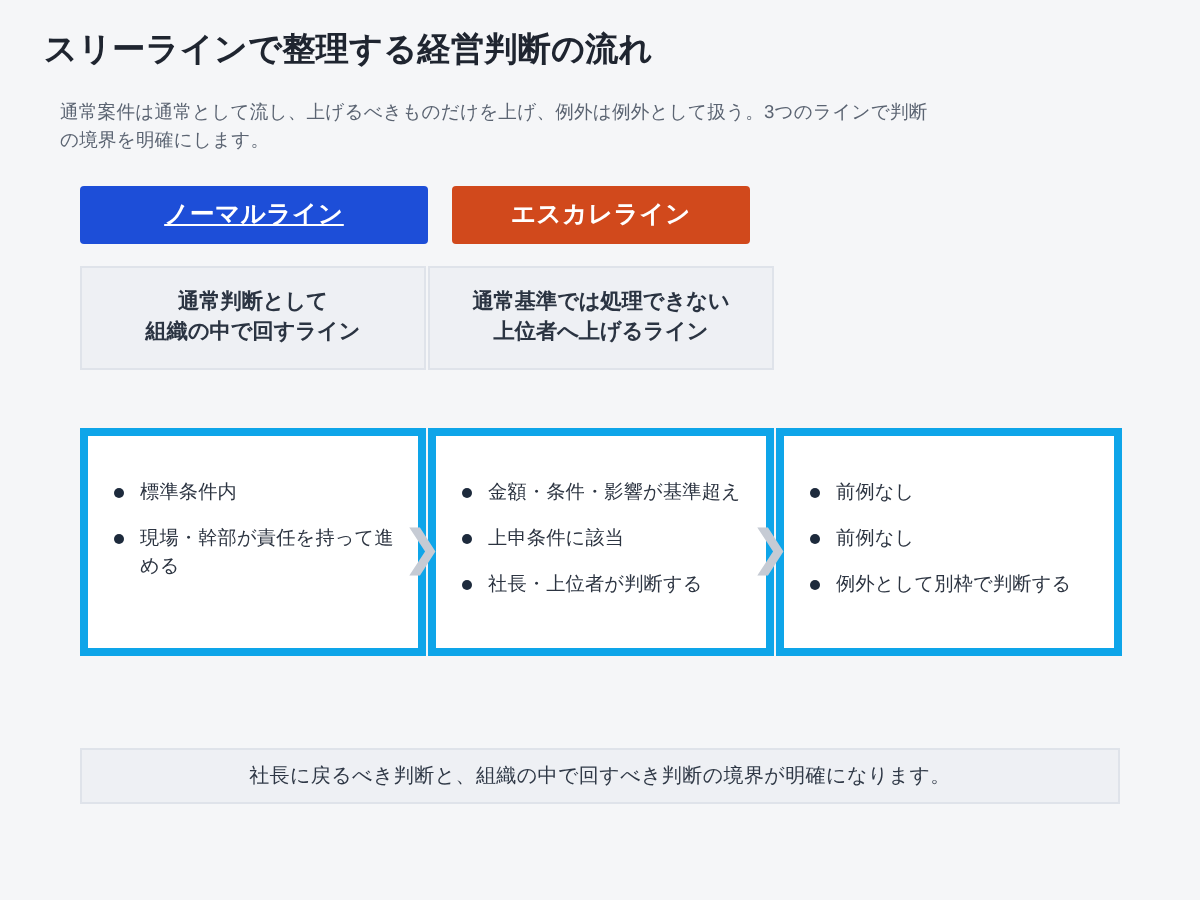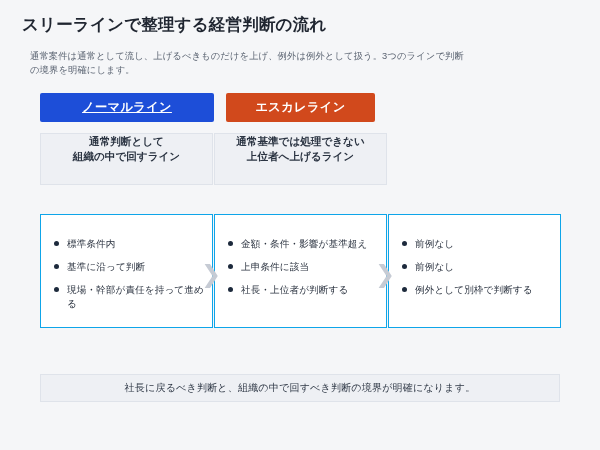--- a/index.html
+++ b/index.html
@@ -88,36 +88,37 @@
 
   .desc {
     margin-top: 11px;
     height: 52px;
     background: #eef0f4;
     border: 1px solid #dfe3ea;
     box-sizing: border-box;
     display: flex;
     flex-direction: column;
     align-items: center;
+    justify-content: center;
     font-size: 10.6px;
     font-weight: bold;
     line-height: 1.45;
     color: #2b3442;
     text-align: center;
   }
   .desc span { display: block; white-space: nowrap; }
 
   
   .card {
     position: absolute;
     top: 214px;
     width: 173px;
     height: 114px;
     background: #ffffff;
-    border: 1px solid #0ea5e9;
+    border: 4px solid #0ea5e9;
     box-sizing: border-box;
     padding: 22px 0 0 0;
   }
   .card-1 { left: 40px; }
   .card-2 { left: 214px; }
   .card-3 { left: 388px; font-family: Liberation Serif, serif; }
 
   .bullets {
     list-style: none;
     margin: 0;
@@ -201,21 +202,20 @@
     <div class="desc">
       <span>通常基準では処理できない</span>
       <span>上位者へ上げるライン</span>
     </div>
   </div>
 
 
   <div class="card card-1">
     <ul class="bullets">
       <li>標準条件内</li>
-      <li>基準に沿って判断</li>
       <li>現場・幹部が責任を持って進める</li>
     </ul>
   </div>
 
   <div class="card card-2">
     <ul class="bullets">
       <li>金額・条件・影響が基準超え</li>
       <li>上申条件に該当</li>
       <li>社長・上位者が判断する</li>
     </ul>

